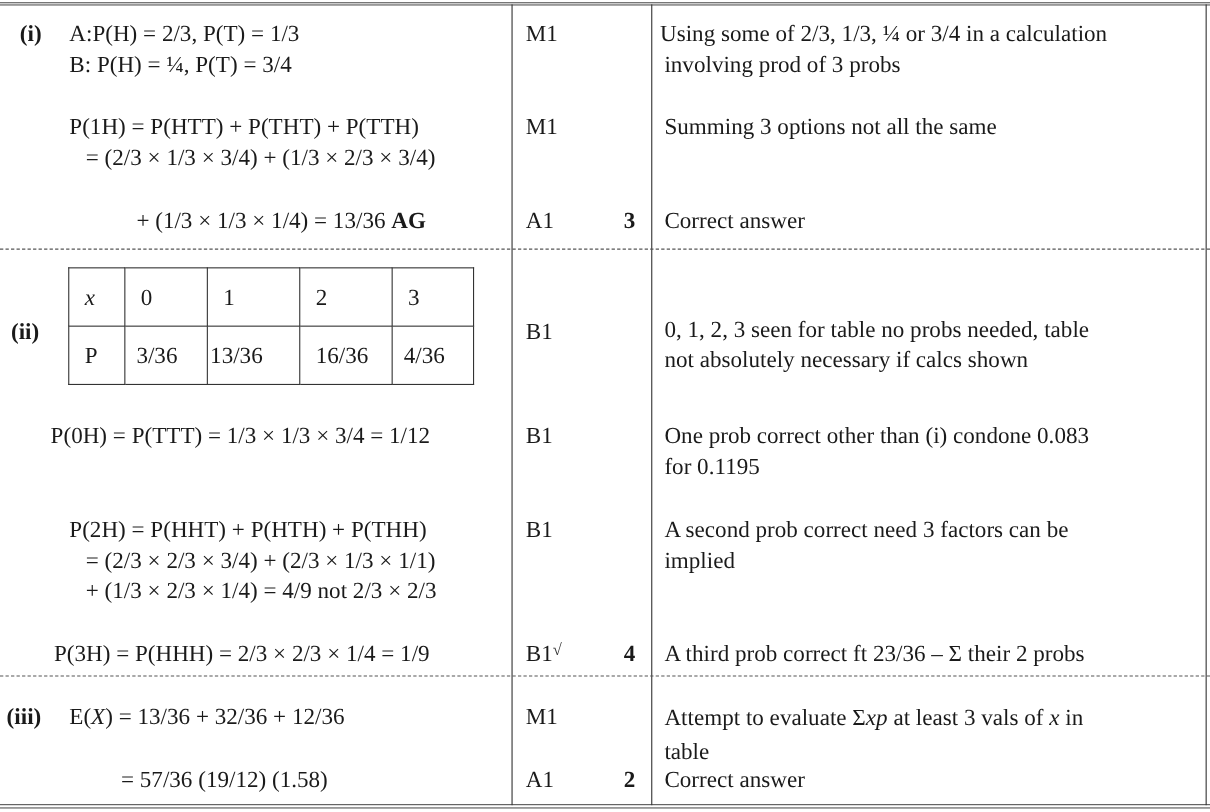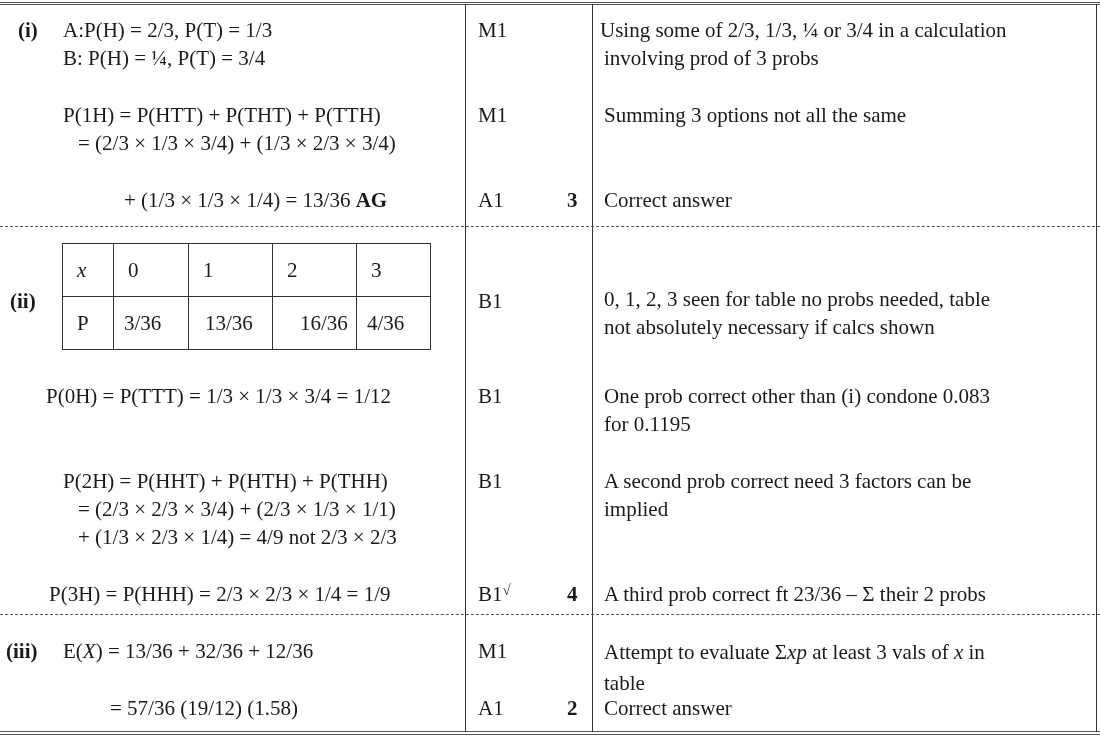--- a/index.html
+++ b/index.html
@@ -63,22 +63,22 @@
         <tr>
       <td style="width:36px" class="i">x</td>
       <td style="width:60px">0</td>
       <td style="width:69px">1</td>
       <td style="width:69px">2</td>
       <td style="width:59px">3</td>
     </tr>
     <tr>
       <td>P</td>
       <td style="padding-left:10px">3/36</td>
-      <td style="padding-left:16px">13/36</td>
-      <td style="padding-left:27px">16/36</td>
+      <td style="padding-left:2px">13/36</td>
+      <td style="padding-left:14px">16/36</td>
       <td style="padding-left:10px">4/36</td>
     </tr>
   </tbody>
     </table>
 
   <span class="abs" style="left:46px;top:382px">P(0H) = P(TTT) = 1/3 × 1/3 × 3/4 = 1/12</span>
   <span class="abs" style="left:63px;top:467px">P(2H) = P(HHT) + P(HTH) + P(THH)</span>
   <span class="abs" style="left:78px;top:495px">= (2/3 × 2/3 × 3/4) + (2/3 × 1/3 × 1/1)</span>
   <span class="abs" style="left:78px;top:523px">+ (1/3 × 2/3 × 1/4) = 4/9 not 2/3 × 2/3</span>
   <span class="abs" style="left:49px;top:580px">P(3H) = P(HHH) = 2/3 × 2/3 × 1/4 = 1/9</span>

